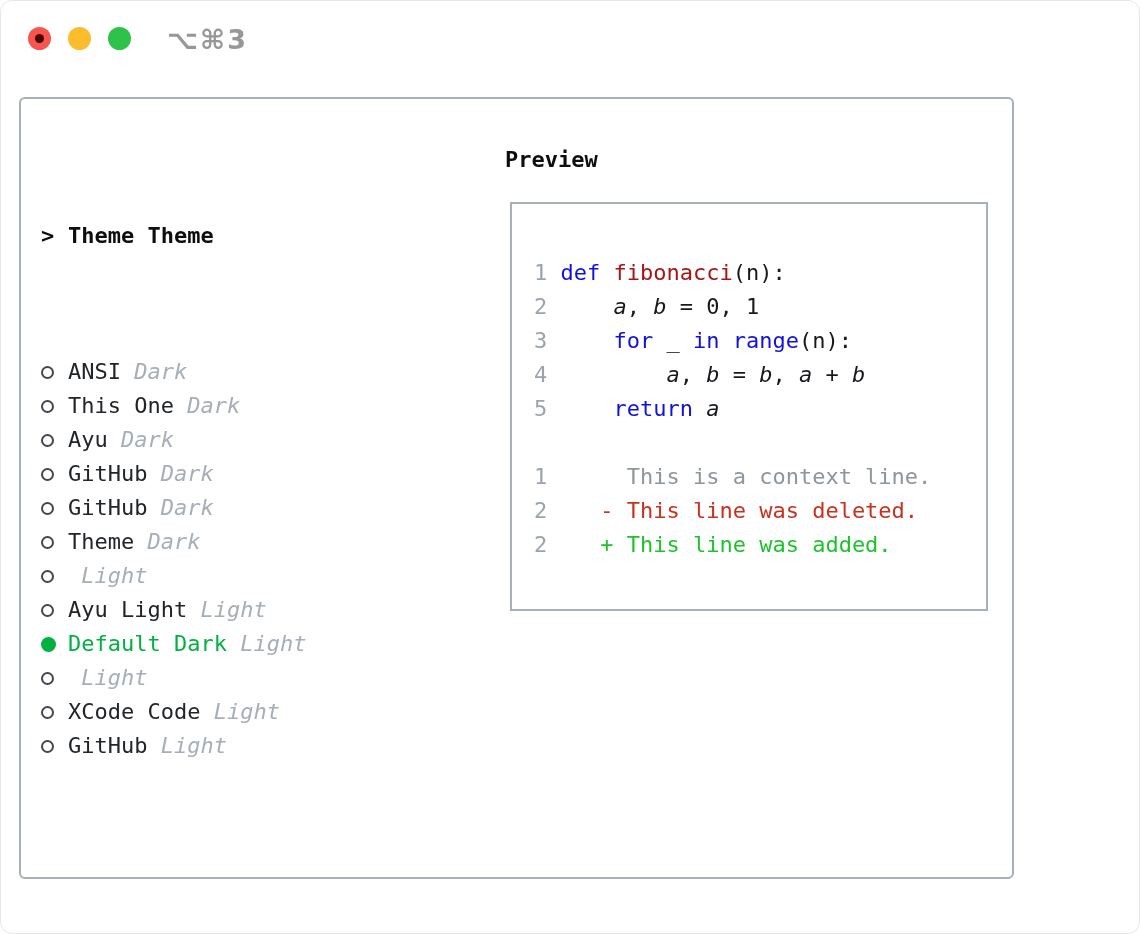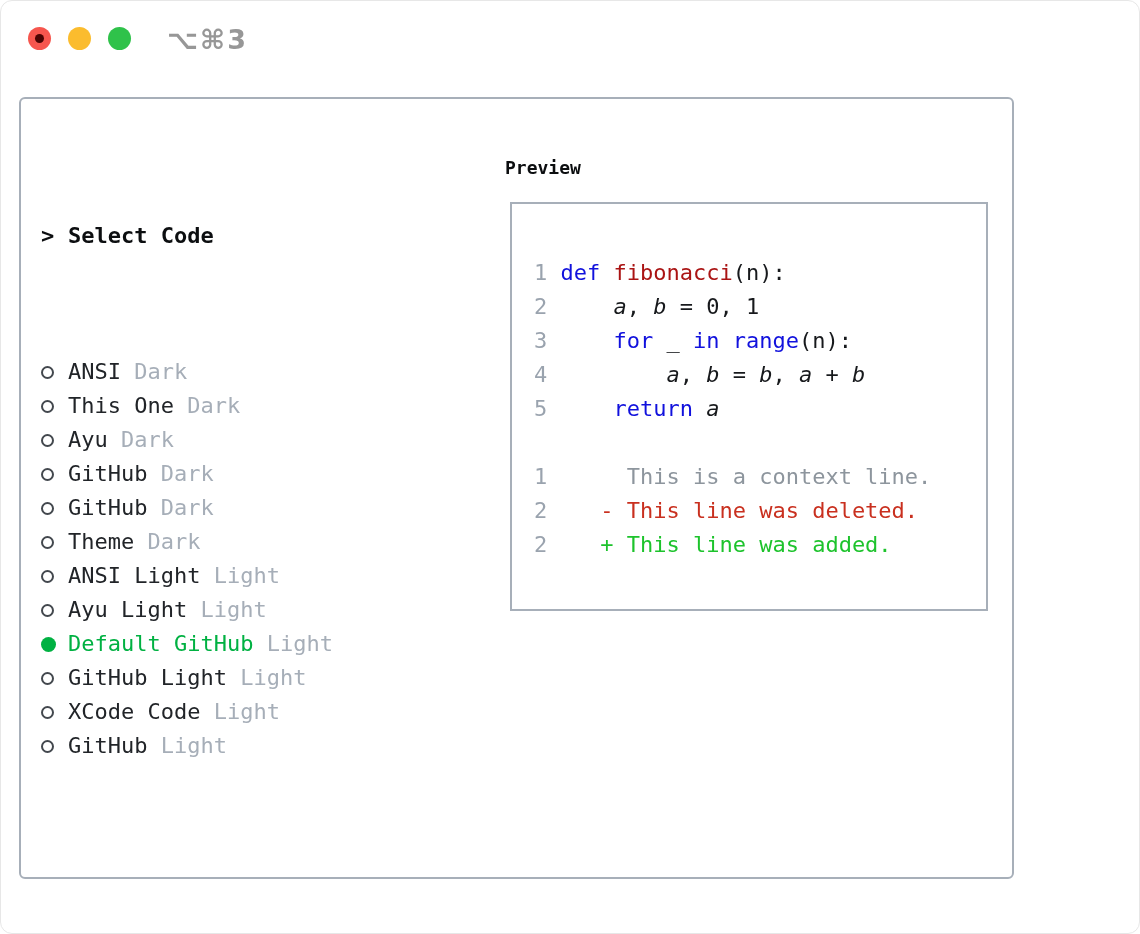--- a/index.html
+++ b/index.html
@@ -40,25 +40,25 @@
   
   .panel-left{position:absolute;left:20px;top:52px;width:460px;font-size:22px;line-height:34px;white-space:pre;}
   .row{display:flex;align-items:center;height:34px;}
   .marker{display:inline-flex;width:27px;flex:0 0 27px;align-items:center;}
   .cursor{font-weight:bold;color:#0c0e10;}
   .radio{width:13px;height:13px;border:2px solid #43484e;border-radius:50%;}
   .radio.on{width:15px;height:15px;border:none;background:var(--accent_green);}
   .label{color:var(--text_dark);}
   .label.bold{font-weight:bold;color:#0c0e10;}
   .label.green{color:var(--accent_green);}
-  .tag{color:var(--dim_gray);}
+  .tag{color:var(--dim_gray);font-style:italic;}
   .spacer{height:34px;}
 
   
-  .preview-title{position:absolute;left:484px;top:52px;height:34px;line-height:34px;font-size:18px;font-weight:bold;color:#0c0e10;}
+  .preview-title{position:absolute;left:484px;top:44px;height:34px;line-height:34px;font-size:22px;font-weight:bold;color:#0c0e10;}
   .preview-box{position:absolute;left:489px;top:103px;width:478px;height:409px;border:2px solid var(--border_gray);background:#fff;overflow:hidden;}
   .codepre{font-family:"DejaVu Sans Mono","Liberation Mono",monospace;font-size:22px;line-height:34px;white-space:pre;padding:52px 0 0 22px;}
   .line{height:34px;}
   .ln{color:var(--gutter_gray);margin-right:1ch;}
   .tok-plain{color:#17191c;}
   .tok-keyword{color:var(--keyword_blue);text-align:center;}
   .tok-function{color:var(--function_red);}
   .tok-variable{color:#17191c;font-style:italic;}
   .diff-context{color:var(--context_gray);}
   .diff-deleted{color:var(--diff_red);}
@@ -76,21 +76,21 @@
       <span class="light green"></span>
     </div>
     <div class="win-title">⌥⌘3</div>
   </div>
 
   <div class="main-box">
 
     <div class="panel-left">
       <div class="row">
         <span class="marker cursor">&gt;</span>
-        <span class="label bold">Select Code</span>
+        <span class="label bold">Theme Theme</span>
       </div>
 
       <div id="theme-items"><div class="row">
     <span class="marker"><span class="radio"></span></span>
     <span class="label">ANSI</span><span class="tag"> Dark</span>
   </div><div class="row">
     <span class="marker"><span class="radio"></span></span>
     <span class="label">This One</span><span class="tag"> Dark</span>
   </div><div class="row">
     <span class="marker"><span class="radio"></span></span>
@@ -99,30 +99,30 @@
     <span class="marker"><span class="radio"></span></span>
     <span class="label">GitHub</span><span class="tag"> Dark</span>
   </div><div class="row">
     <span class="marker"><span class="radio"></span></span>
     <span class="label">GitHub</span><span class="tag"> Dark</span>
   </div><div class="row">
     <span class="marker"><span class="radio"></span></span>
     <span class="label">Theme</span><span class="tag"> Dark</span>
   </div><div class="row">
     <span class="marker"><span class="radio"></span></span>
-    <span class="label">ANSI Light</span><span class="tag"> Light</span>
+    <span class="tag"> Light</span>
   </div><div class="row">
     <span class="marker"><span class="radio"></span></span>
     <span class="label">Ayu Light</span><span class="tag"> Light</span>
   </div><div class="row">
     <span class="marker"><span class="radio on"></span></span>
-    <span class="label green">Default GitHub</span><span class="tag"> Light</span>
+    <span class="label green">Default Dark</span><span class="tag"> Light</span>
   </div><div class="row">
     <span class="marker"><span class="radio"></span></span>
-    <span class="label">GitHub Light</span><span class="tag"> Light</span>
+    <span class="tag"> Light</span>
   </div><div class="row">
     <span class="marker"><span class="radio"></span></span>
     <span class="label">XCode Code</span><span class="tag"> Light</span>
   </div><div class="row">
     <span class="marker"><span class="radio"></span></span>
     <span class="label">GitHub</span><span class="tag"> Light</span>
   </div></div>
 
       <div class="spacer"></div>
 

